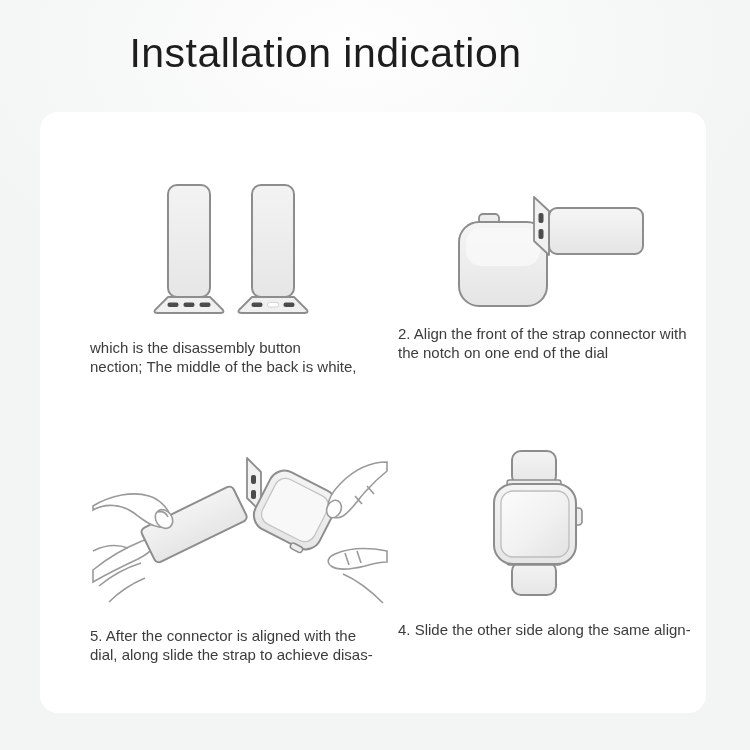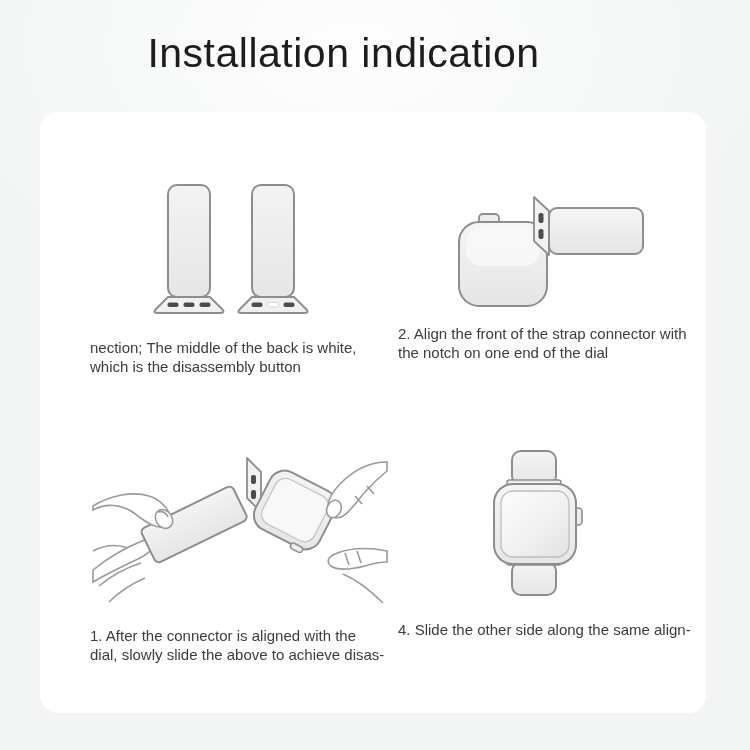--- a/index.html
+++ b/index.html
@@ -1,20 +1,20 @@
 <!DOCTYPE html>
 <html><head>
 <meta charset="utf-8">
 <style>
   html,body{margin:0;padding:0;background:#f4f5f5;}
   .stage{position:relative;width:750px;height:750px;overflow:hidden;
          background:radial-gradient(ellipse 420px 260px at 47% 6%, #fefefe 0%, #f7f8f8 55%, #f3f4f4 100%);
          font-family:"Liberation Sans", sans-serif;}
   .page-title{position:absolute;top:30px;left:0;width:651px;text-align:center;
-              font-size:41px;font-weight:400;color:#1d1d1d;letter-spacing:0.5px;margin-left:18px;}
+              font-size:41px;font-weight:400;color:#1d1d1d;letter-spacing:0.5px;}
   .panel{position:absolute;left:40px;top:112px;width:666px;height:601px;
          background:#ffffff;border-radius:18px;}
   .illus{position:absolute;}
   svg{overflow:visible;display:block;}
   .caption{position:absolute;font-size:15px;line-height:19px;color:#3c3c3c;white-space:nowrap;}
   .cap-line{white-space:nowrap;}
 </style>
 </head>
 <body>
 
@@ -133,32 +133,32 @@
         <rect x="21" y="32" width="54" height="5" rx="2.5" fill="#ededed" stroke="#8d8d8d" stroke-width="1.4"></rect>
         <rect x="26" y="114" width="44" height="33" rx="9" fill="url(#s4g)" stroke="#8d8d8d" stroke-width="2"></rect>
         <rect x="21" y="112" width="54" height="5" rx="2.5" fill="#ededed" stroke="#8d8d8d" stroke-width="1.4"></rect>
         <rect x="87" y="60" width="9" height="17" rx="3.5" fill="#ededed" stroke="#8d8d8d" stroke-width="1.6"></rect>
         <rect x="8" y="36" width="82" height="80" rx="19" fill="url(#s4g)" stroke="#8d8d8d" stroke-width="2"></rect>
         <rect x="15" y="43" width="68" height="66" rx="12" fill="url(#s4s)" stroke="#bdbdbd" stroke-width="1.3"></rect>
       </svg>
     </div>
 
     <div class="caption" style="left:50px;top:226px;">
+      <div class="cap-line">which is the disassembly button</div>
       <div class="cap-line">nection; The middle of the back is white,</div>
-      <div class="cap-line">which is the disassembly button</div>
     </div>
 
     <div class="caption" style="left:358px;top:212px;">
       <div class="cap-line">2. Align the front of the strap connector with</div>
       <div class="cap-line">the notch on one end of the dial</div>
     </div>
 
     <div class="caption" style="left:50px;top:514px;">
-      <div class="cap-line">1. After the connector is aligned with the</div>
-      <div class="cap-line">dial, slowly slide the above to achieve disas-</div>
+      <div class="cap-line">5. After the connector is aligned with the</div>
+      <div class="cap-line">dial, along slide the strap to achieve disas-</div>
     </div>
 
     <div class="caption" style="left:358px;top:508px;">
       <div class="cap-line">4. Slide the other side along the same align-</div>
     </div>
 
   </div>
 </div>
 
 </body></html>

